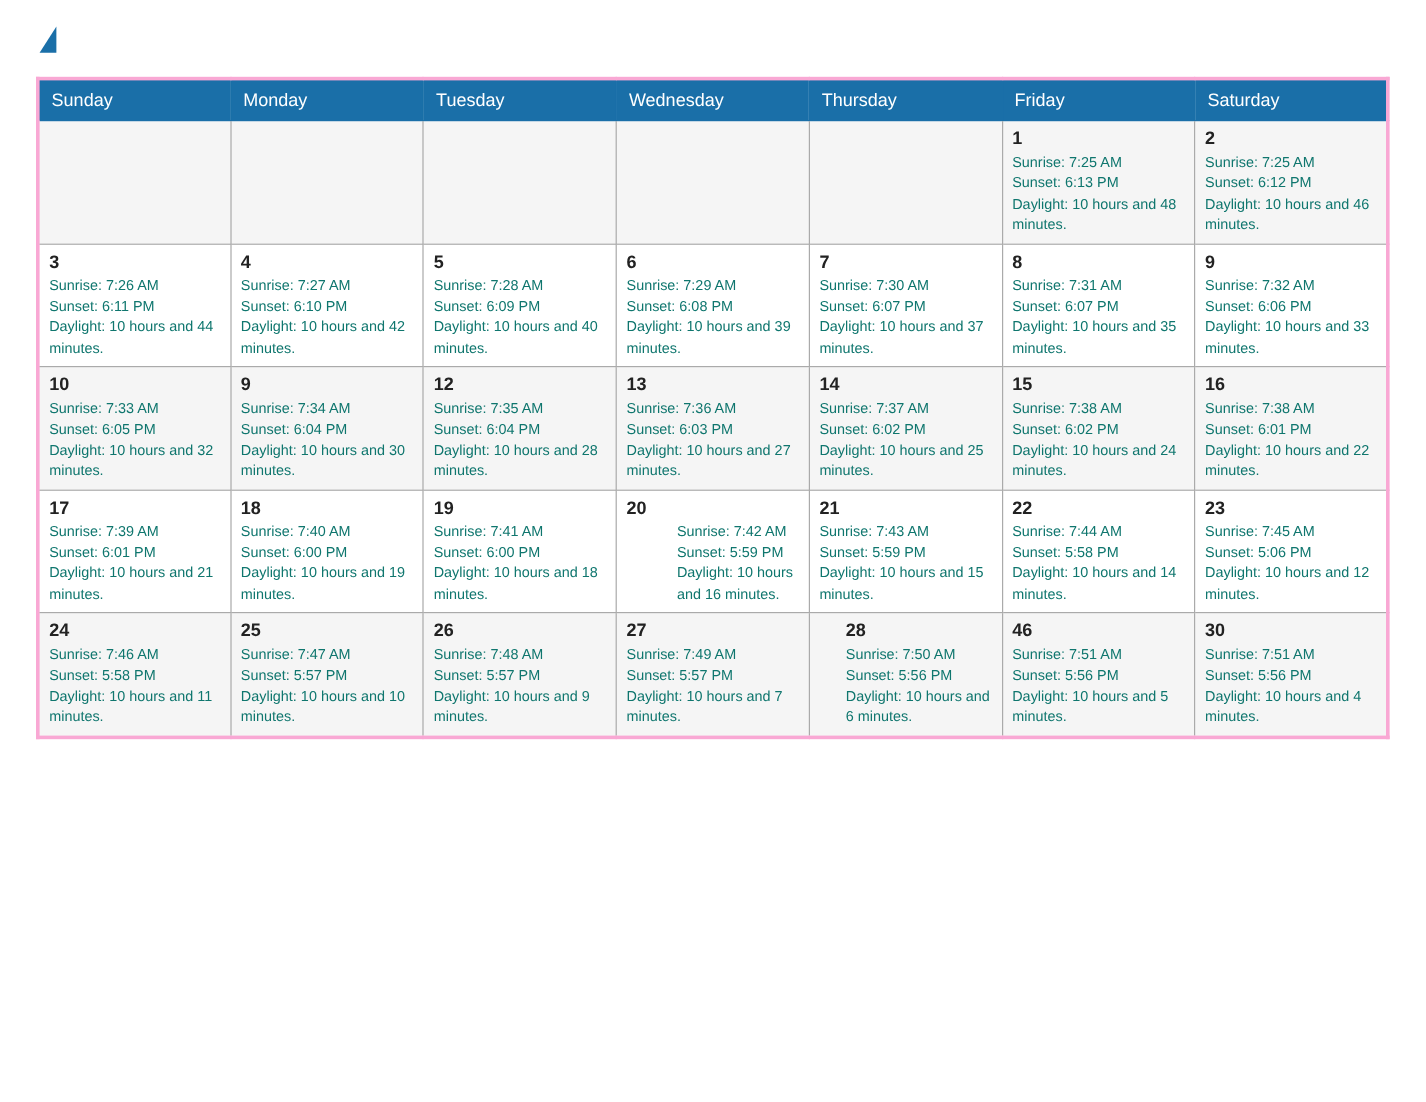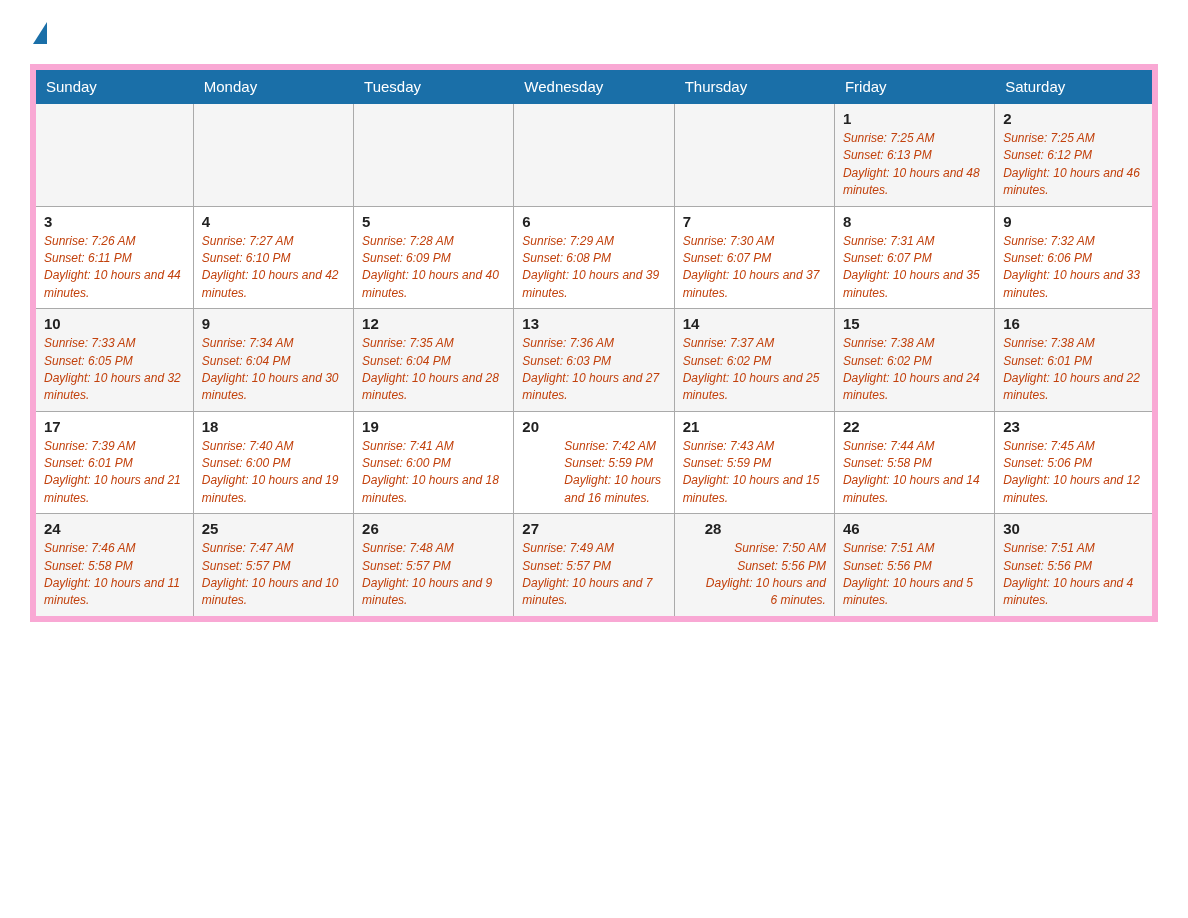--- a/index.html
+++ b/index.html
@@ -55,21 +55,21 @@
       line-height: 1.1;
     }
     .location-title {
       font-size: 22px;
       color: #444;
       margin-top: 5px;
     }
     .calendar {
       width: 100%;
       border-collapse: collapse;
-      border: 6px solid #f9a8d4;
+      border: 3px solid #f9a8d4;
     }
     .calendar th {
       background-color: #1a6fa8;
       color: #fff;
       font-size: 15px;
       font-weight: normal;
       padding: 8px 10px;
       text-align: left;
       border: 1px solid #1a6fa8;
     }
@@ -91,23 +91,22 @@
     }
     .day-number {
       font-size: 15px;
       font-weight: bold;
       color: #222;
       display: block;
       margin-bottom: 3px;
     }
     .day-info {
       font-size: 12px;
-      color: #c2410c;
+      color: #0f766e;
       line-height: 1.45;
-      font-style: italic;
     }
     .empty-cell {
       background: #f5f5f5;
     }
   </style>
 </head>
 <body>
 
 <div class="header">
   <div class="logo-wrapper">
@@ -307,21 +306,21 @@
 Daylight: 10 hours and 9 minutes.</div>
         </td>
         <td style="background: rgb(245, 245, 245);">
           <span class="day-number">27</span>
           <div class="day-info" style="white-space: pre-line;">Sunrise: 7:49 AM
 Sunset: 5:57 PM
 Daylight: 10 hours and 7 minutes.</div>
         </td>
         <td style="background: rgb(245, 245, 245); padding-left: 30px;">
           <span class="day-number">28</span>
-          <div class="day-info" style="white-space: pre-line; text-align: right;">Sunrise: 7:50 AM
+          <div class="day-info" style="white-space: pre-line;">Sunrise: 7:50 AM
 Sunset: 5:56 PM
 Daylight: 10 hours and 6 minutes.</div>
         </td>
         <td style="background: rgb(245, 245, 245);">
           <span class="day-number">46</span>
           <div class="day-info" style="white-space: pre-line;">Sunrise: 7:51 AM
 Sunset: 5:56 PM
 Daylight: 10 hours and 5 minutes.</div>
         </td>
         <td style="background: rgb(245, 245, 245);">

